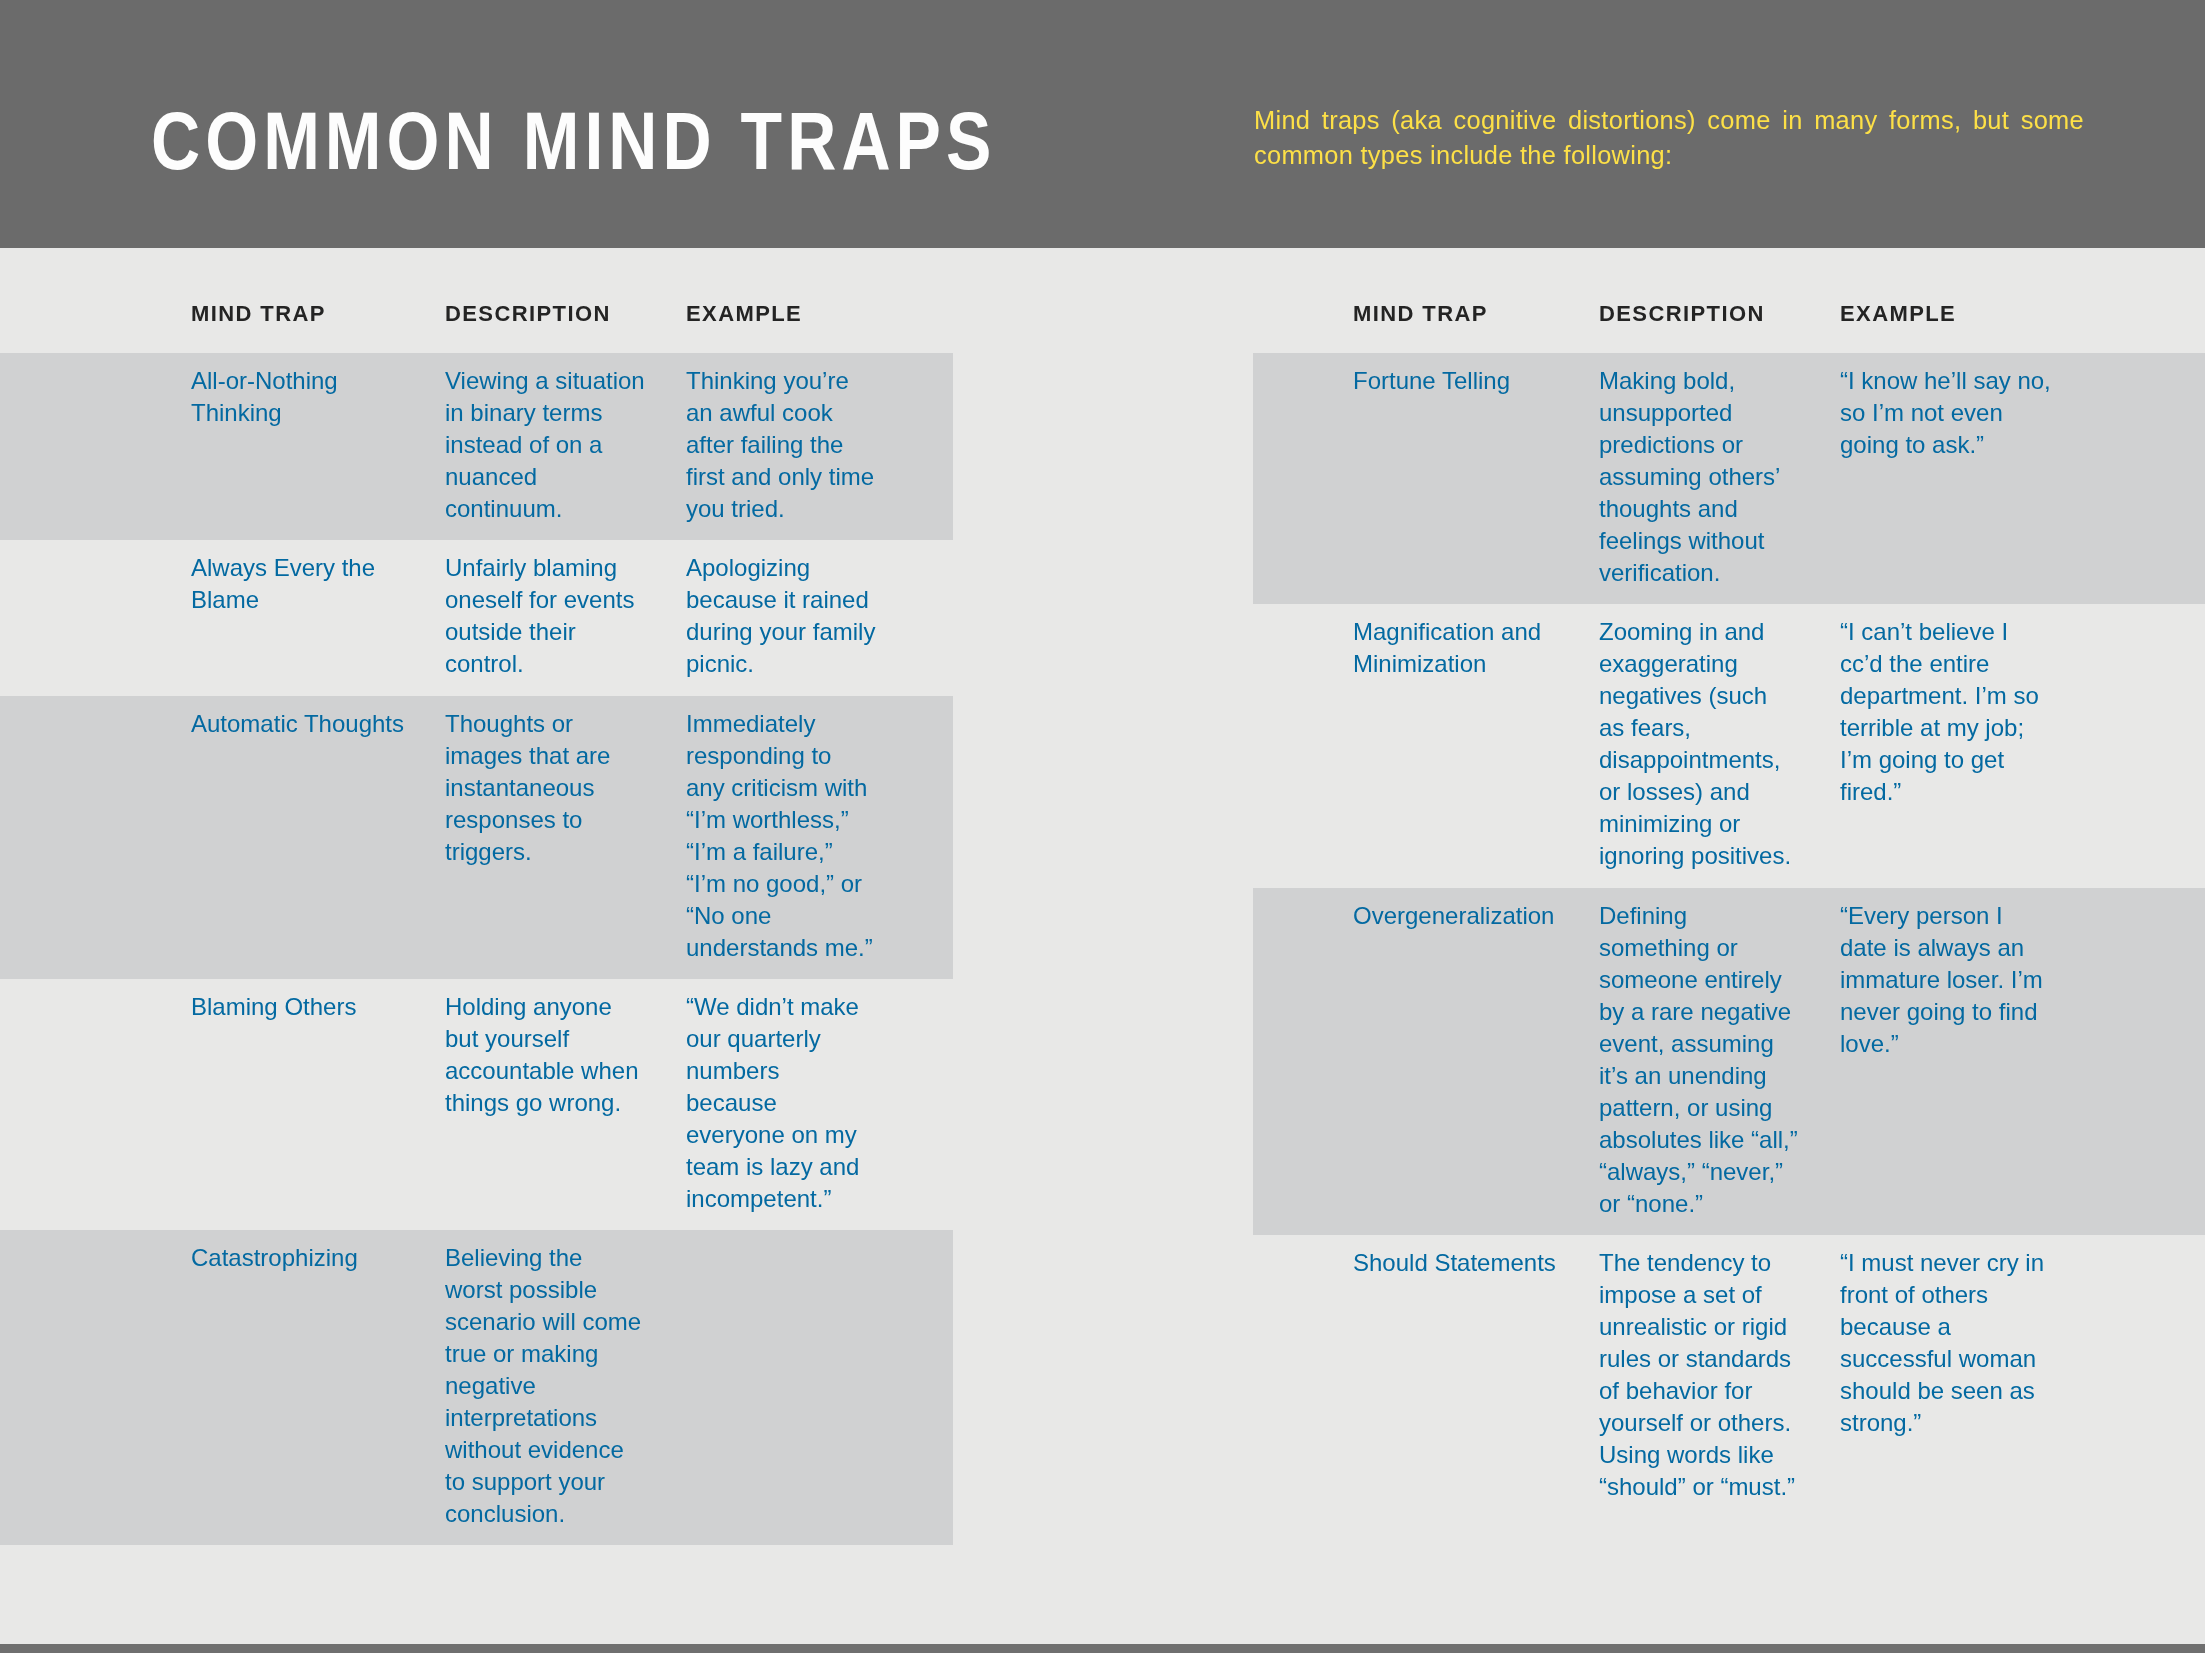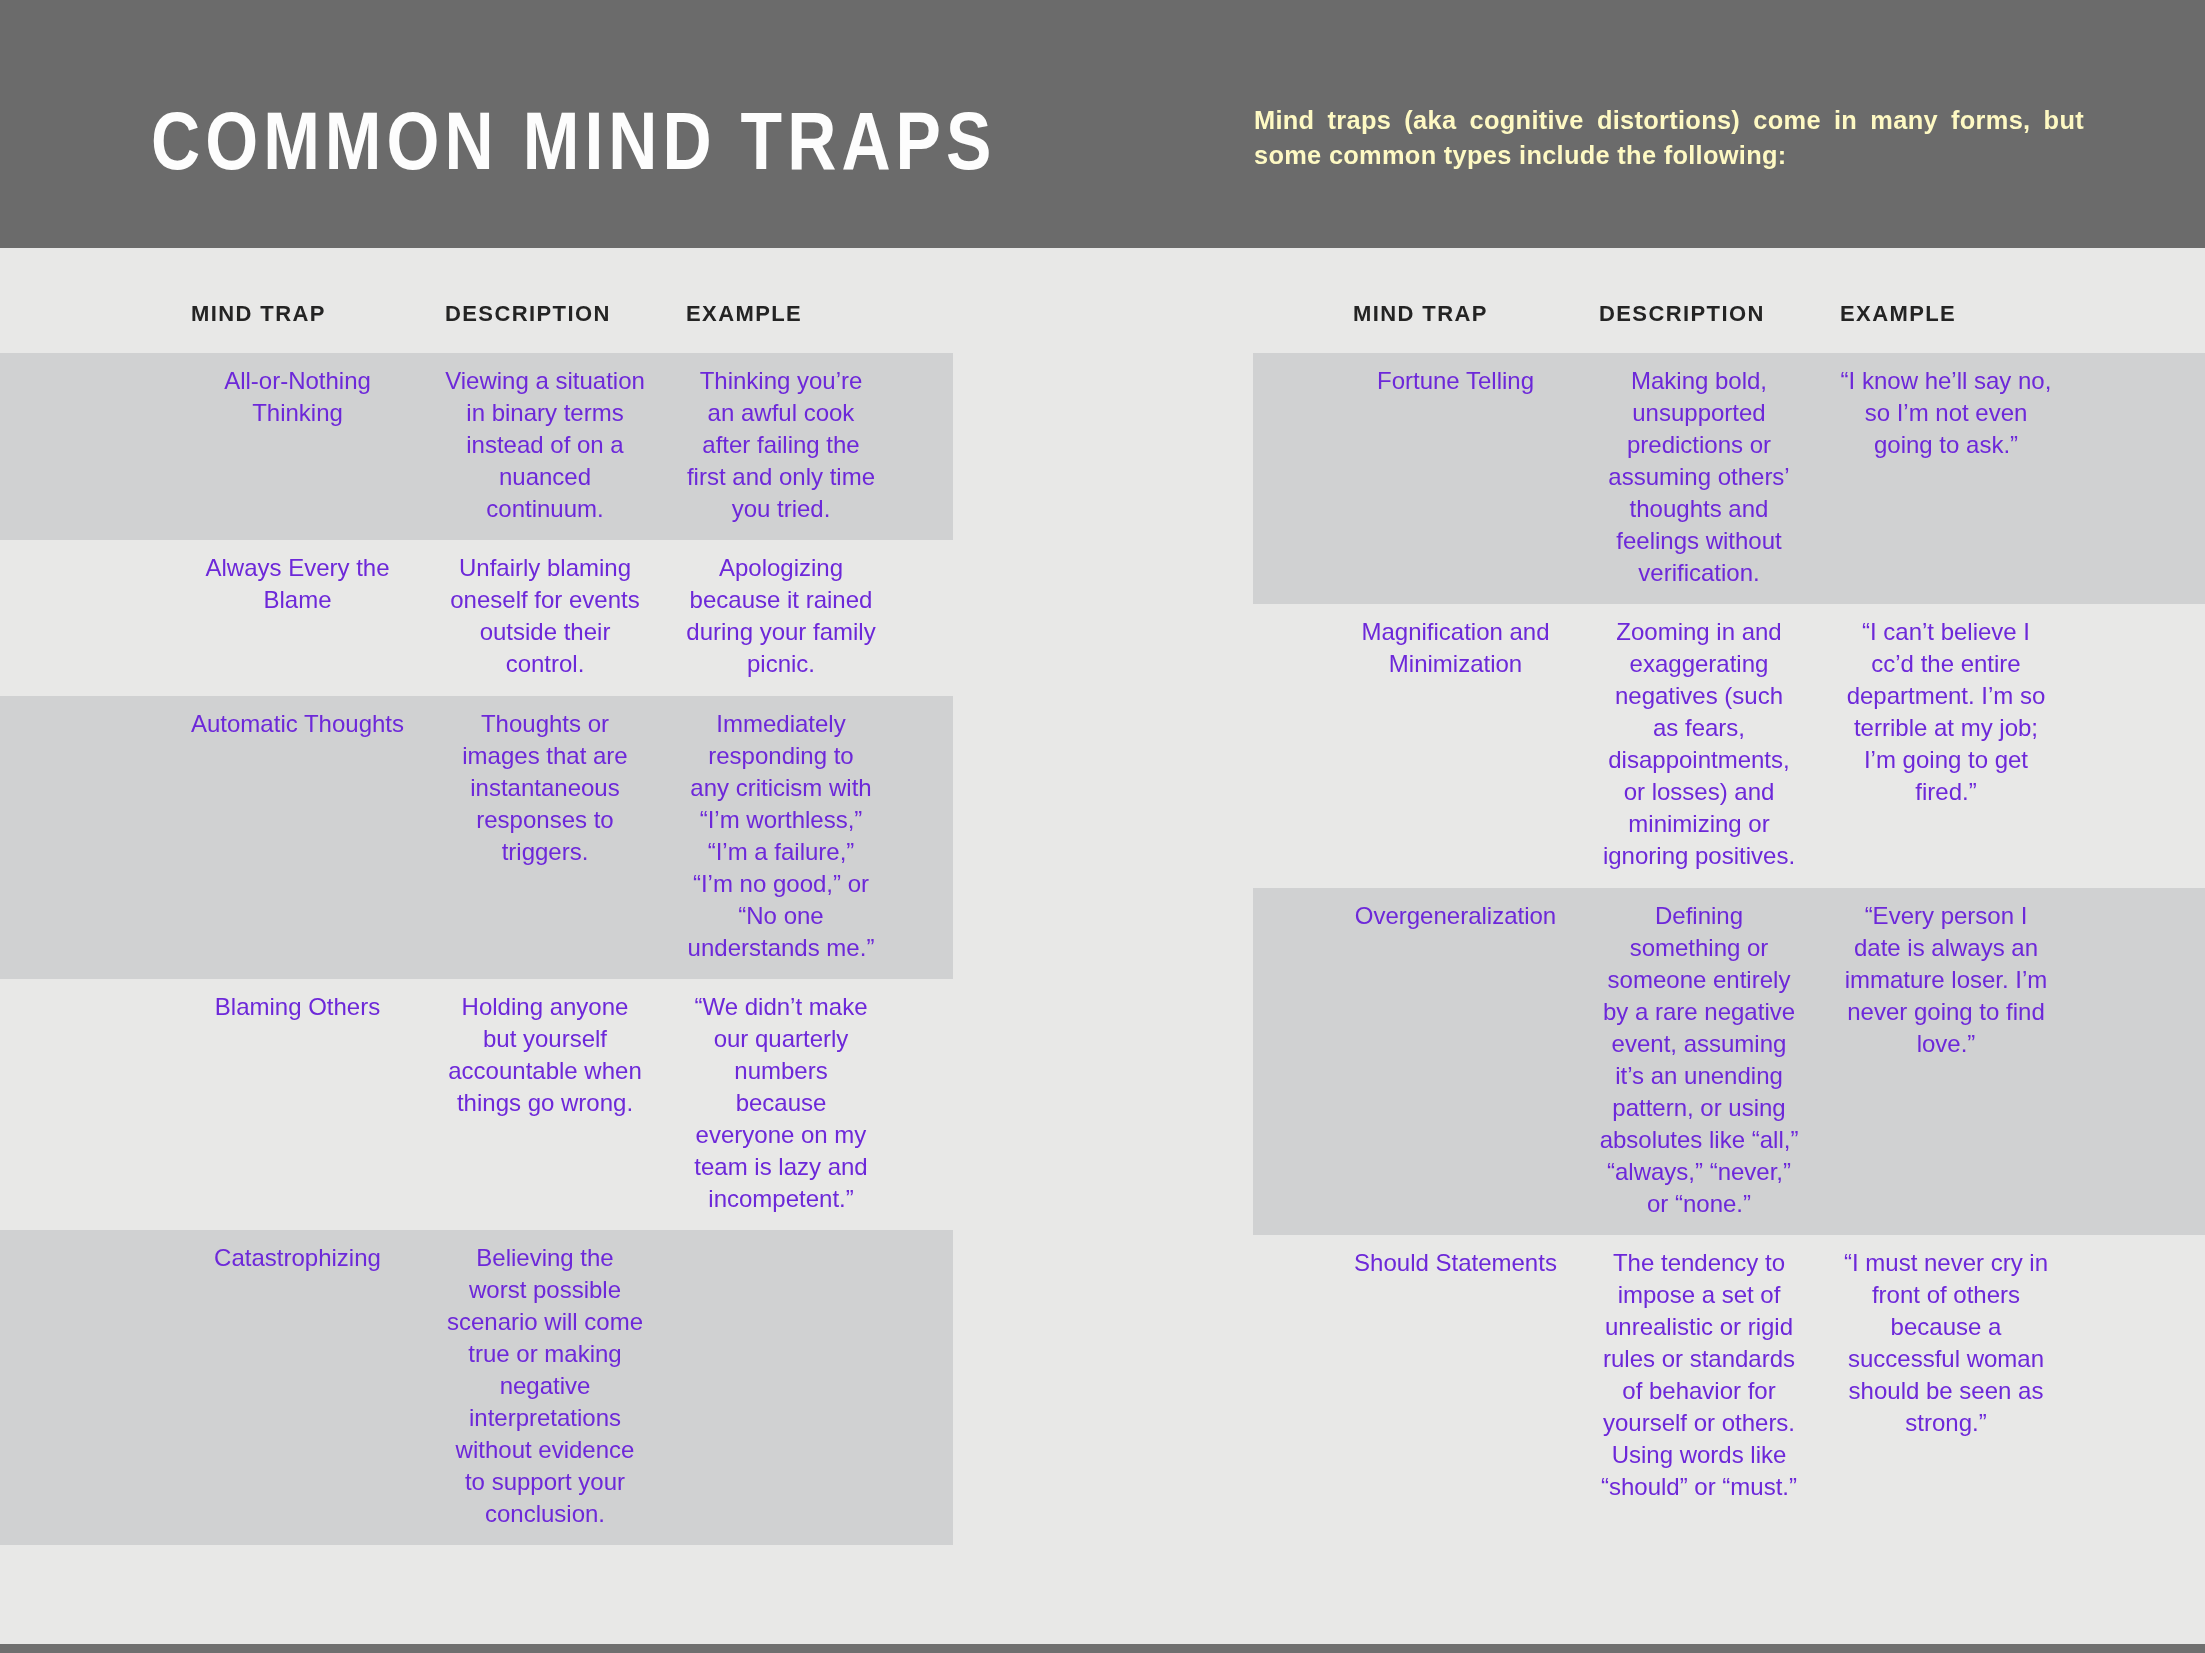--- a/index.html
+++ b/index.html
@@ -28,23 +28,22 @@
     color: #fdfdfd;
     white-space: nowrap;
     transform: scaleX(0.84);
     transform-origin: left center;
   }
   .intro {
     position: absolute; left: 1254px; top: 103px;
     width: 830px;
     font-size: 25.4px; line-height: 35px;
     letter-spacing: 0.3px;
-    color: #fef9c3;
+    color: #fde047;
     text-align: justify;
-    font-weight: bold;
   }
 
   
   .mt-table {
     position: absolute; top: 248px;
     width: 953px;
   }
   .mt-table.left  { left: 0; }
   .mt-table.right { left: 1253px; }
 
@@ -64,23 +63,22 @@
   .row {
     display: grid;
     padding-top: 12px;
     padding-bottom: 15.3px;
   }
   .row.banded { background: #d0d1d2; }
 
   .cell {
     font-size: 24px;
     line-height: 32px;
-    color: #6d28d9;
+    color: #0369a1;
     padding-right: 41px;
-    text-align: center;
   }
   .cell.example { padding-right: 76px; }
 
   
   .bottom-band {
     position: absolute; left: 0; right: 0; bottom: 0;
     height: 10.2px;
     background: #6f6f6f;
   }
 </style>

